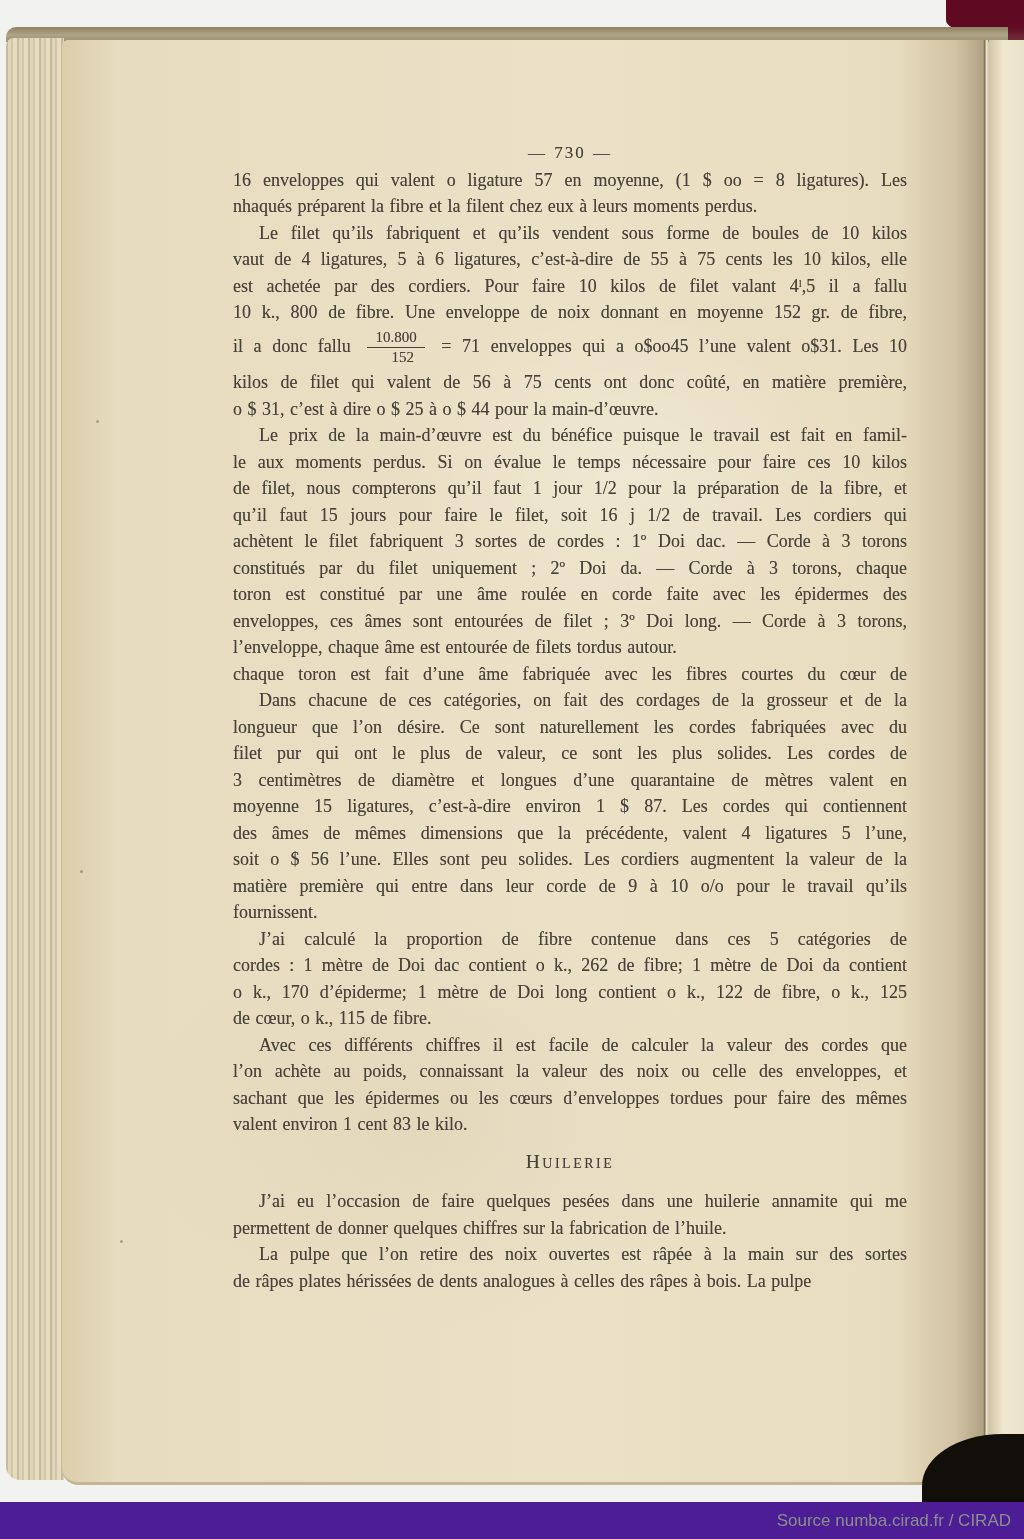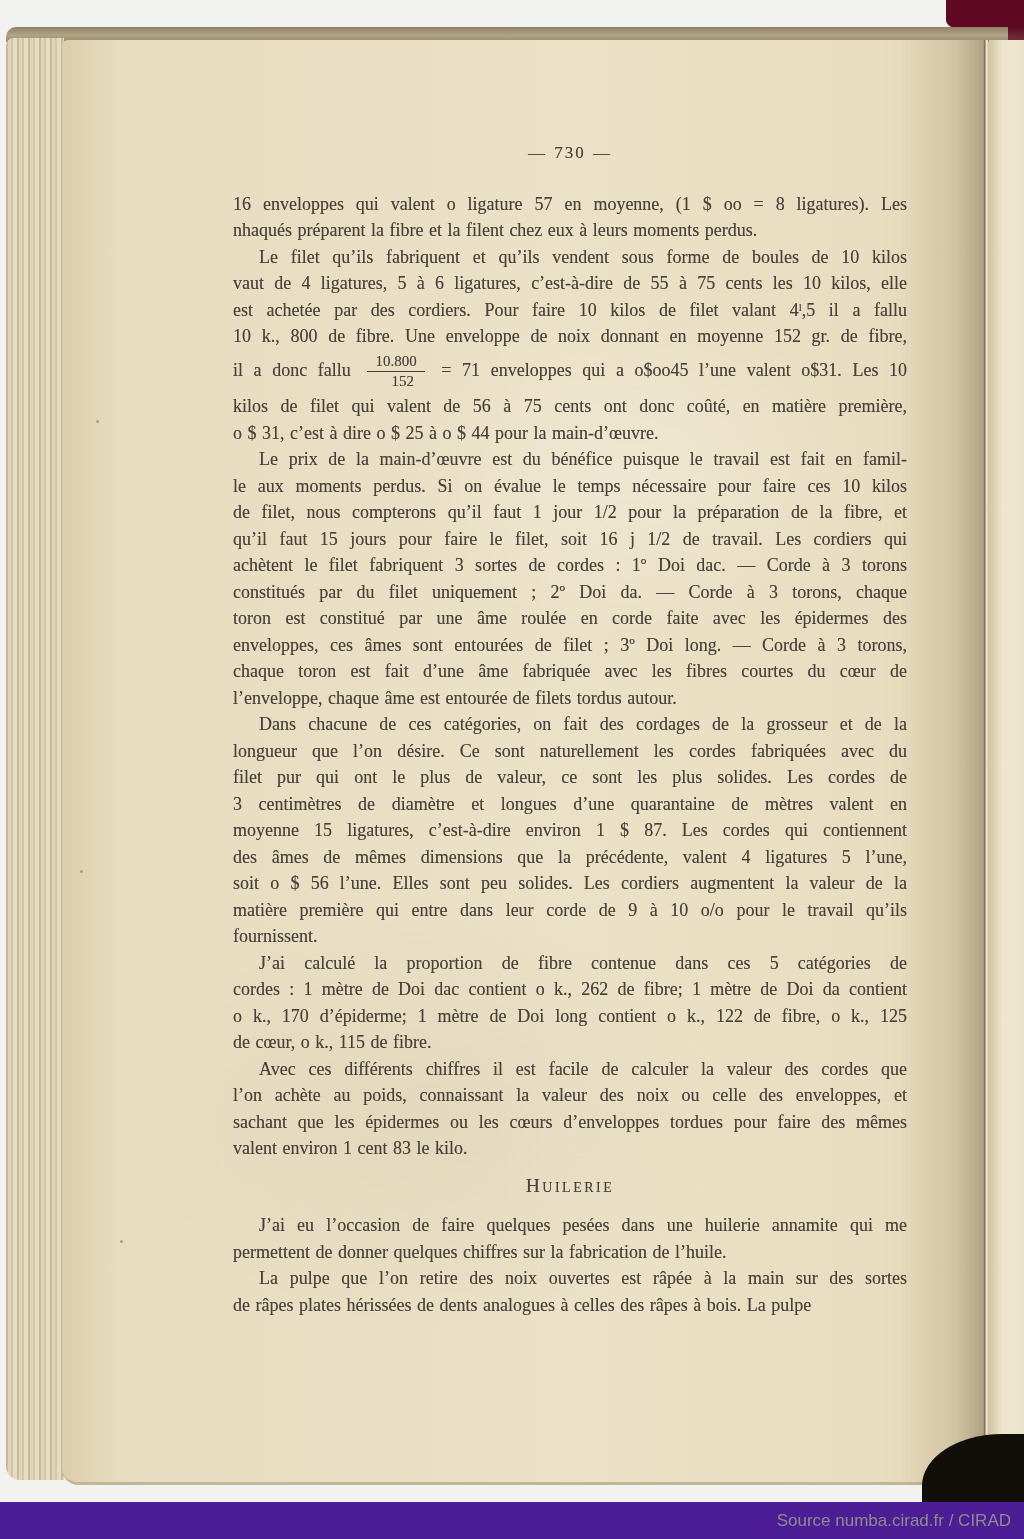--- a/index.html
+++ b/index.html
@@ -67,21 +67,20 @@
   }
   
   .text-col{
     position:absolute;left:233px;top:140px;width:674px;
     color:#474139;font-size:18px;line-height:26.5px;
     word-spacing:1px;
     text-shadow:0 0 0.6px rgba(71,65,57,0.5);
   }
   .page-number{
     text-align:center;letter-spacing:2px;font-size:17px;
-    margin-bottom:24px;
   }
   .tline{display:block;text-align:justify;text-align-last:justify;}
   .tline-last{text-align-last:left;}
   .para.indent .tline:first-child{text-indent:26px;}
   .frac-line{
     text-align:justify;text-align-last:justify;
     padding:3px 0;
   }
   .frac{
     display:inline-block;vertical-align:middle;text-align:center;
@@ -140,22 +139,22 @@
       </div>
     <div class="para indent">
         <div class="tline">Le prix de la main-d’œuvre est du bénéfice puisque le travail est fait en famil-</div>
         <div class="tline">le aux moments perdus. Si on évalue le temps nécessaire pour faire ces 10 kilos</div>
         <div class="tline">de filet, nous compterons qu’il faut 1 jour 1/2 pour la préparation de la fibre, et</div>
         <div class="tline">qu’il faut 15 jours pour faire le filet, soit 16 j 1/2 de travail. Les cordiers qui</div>
         <div class="tline">achètent le filet fabriquent 3 sortes de cordes : 1º Doi dac. — Corde à 3 torons</div>
         <div class="tline">constitués par du filet uniquement ; 2º Doi da. — Corde à 3 torons, chaque</div>
         <div class="tline">toron est constitué par une âme roulée en corde faite avec les épidermes des</div>
         <div class="tline">enveloppes, ces âmes sont entourées de filet ; 3º Doi long. — Corde à 3 torons,</div>
+        <div class="tline tline-last">l’enveloppe, chaque âme est entourée de filets tordus autour.</div>
         <div class="tline">chaque toron est fait d’une âme fabriquée avec les fibres courtes du cœur de</div>
-        <div class="tline tline-last">l’enveloppe, chaque âme est entourée de filets tordus autour.</div>
       </div>
     <div class="para indent">
         <div class="tline">Dans chacune de ces catégories, on fait des cordages de la grosseur et de la</div>
         <div class="tline">longueur que l’on désire. Ce sont naturellement les cordes fabriquées avec du</div>
         <div class="tline">filet pur qui ont le plus de valeur, ce sont les plus solides. Les cordes de</div>
         <div class="tline">3 centimètres de diamètre et longues d’une quarantaine de mètres valent en</div>
         <div class="tline">moyenne 15 ligatures, c’est-à-dire environ 1 $ 87. Les cordes qui contiennent</div>
         <div class="tline">des âmes de mêmes dimensions que la précédente, valent 4 ligatures 5 l’une,</div>
         <div class="tline">soit o $ 56 l’une. Elles sont peu solides. Les cordiers augmentent la valeur de la</div>
         <div class="tline">matière première qui entre dans leur corde de 9 à 10 o/o pour le travail qu’ils</div>

